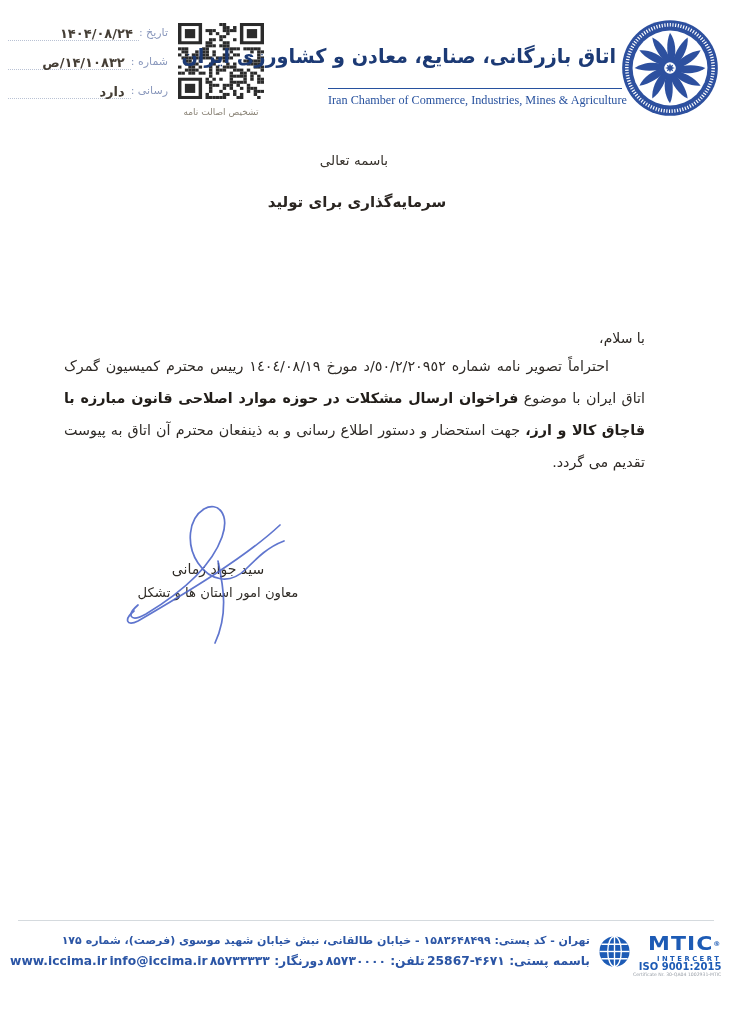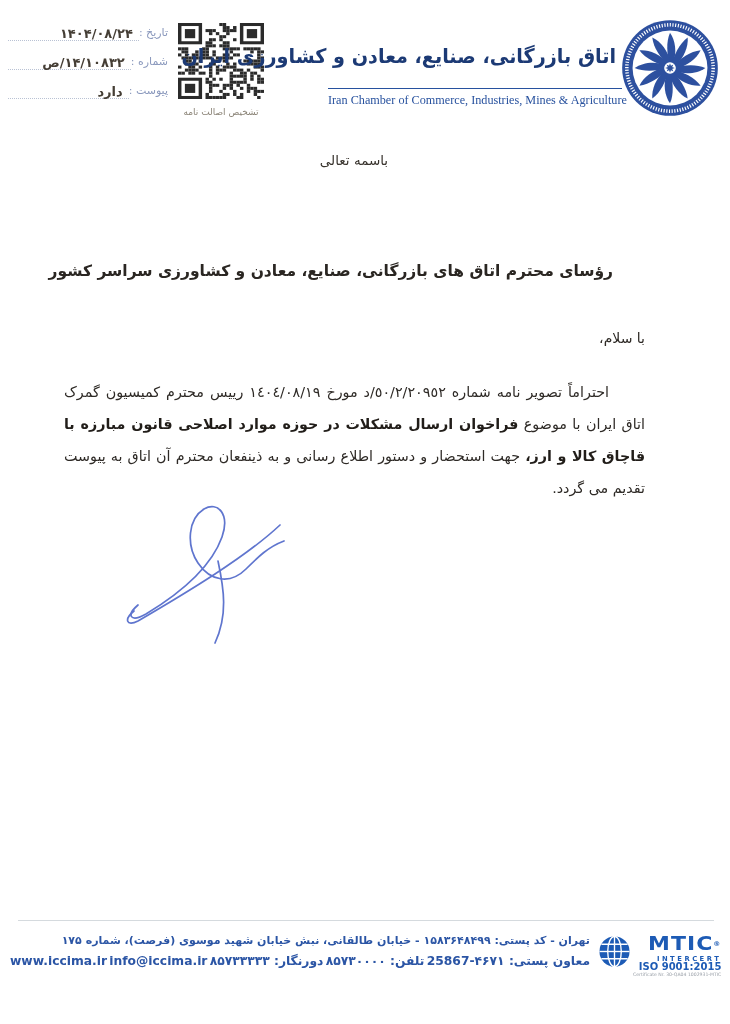--- a/index.html
+++ b/index.html
@@ -31,21 +31,21 @@
 
   
   .bismillah { position:absolute; top:152px; left:0; right:62px; text-align:center;
                direction:rtl; font-size:13.5px; color:#38332d;margin-left:40px; }
   .slogan { position:absolute; top:193px; left:0; right:16px; text-align:center;
             direction:rtl; font-size:15px; font-weight:bold; color:#2a2521; }
   .addressee { position:absolute; top:262px; right:117px; direction:rtl; white-space:nowrap;
                font-size:15.5px; font-weight:bold; color:#2a2622; }
   .salutation { position:absolute; top:330px; right:85px; direction:rtl; font-size:14px; color:#2e2a26;margin-left:32px; }
   .body-par { position:absolute; top:350px; right:85px; left:64px; direction:rtl;
-              text-align:justify; font-size:14.3px; line-height:32px; color:#2e2a26; text-indent:36px;margin-top:26px; }
+              text-align:justify; font-size:14.3px; line-height:32px; color:#2e2a26; text-indent:36px; }
   .body-par b { color:#211d19; }
 
   
   .sig-text { position:absolute; top:557px; left:122px; width:192px; text-align:center; direction:rtl; color:#2f2b26; }
   .sig-name { font-size:14px; line-height:24px; }
   .sig-title { font-size:13.2px; line-height:24px; white-space:nowrap; }
   .sig-ink { position:absolute; left:120px; top:497px; width:215px; height:150px; pointer-events:none; }
 
   
   .footer-sep { position:absolute; top:920px; left:18px; right:16px; border-top:1px solid #d5dade; }
@@ -76,21 +76,21 @@
         <span class="meta-value" dir="rtl">۱۴۰۴/۰۸/۲۴</span>
       </span>
     </div>
     <div class="meta-row">
       <span class="meta-label">شماره :</span>
       <span class="meta-line">
         <span class="meta-value" dir="rtl">۱۴/۱۰۸۳۲/ص</span>
       </span>
     </div>
     <div class="meta-row">
-      <span class="meta-label">پیوست :</span>
+      <span class="meta-label">رسانی :</span>
       <span class="meta-line">
         <span class="meta-value" dir="rtl">دارد</span>
       </span>
     </div>
   </div>
 
   <div class="qr-block">
     <svg viewBox="0 0 100 100" preserveAspectRatio="none">
         <g fill="#2b2b2b">
           <rect x="48" y="0" width="4" height="4"></rect>
@@ -347,37 +347,41 @@
         <path transform="rotate(90)" d="M0,-4.6 L1.2,-1.2 L0,0 L-1.2,-1.2 Z"></path>
         <path transform="rotate(135)" d="M0,-4.6 L1.2,-1.2 L0,0 L-1.2,-1.2 Z"></path>
         <path transform="rotate(180)" d="M0,-4.6 L1.2,-1.2 L0,0 L-1.2,-1.2 Z"></path>
         <path transform="rotate(225)" d="M0,-4.6 L1.2,-1.2 L0,0 L-1.2,-1.2 Z"></path>
         <path transform="rotate(270)" d="M0,-4.6 L1.2,-1.2 L0,0 L-1.2,-1.2 Z"></path>
         <path transform="rotate(315)" d="M0,-4.6 L1.2,-1.2 L0,0 L-1.2,-1.2 Z"></path>
       </g>
   </svg>
 
   <div class="bismillah">باسمه تعالی</div>
-  <div class="addressee">رؤسای محترم اتاق های بازرگانی، صنایع، معادن و کشاورزی سراسر کشور</div>
+  <div class="slogan">سرمایه‌گذاری برای تولید</div>
   <div class="salutation">با سلام،</div>
   <p class="body-par"><span>احتراماً تصویر نامه شماره ٥٠/٢/٢٠٩٥٢/د مورخ ١٤٠٤/٠٨/١٩ رییس محترم کمیسیون گمرک اتاق ایران با موضوع </span><b>فراخوان ارسال مشکلات در حوزه موارد اصلاحی قانون مبارزه با قاچاق کالا و ارز،</b><span> جهت استحضار و دستور اطلاع رسانی و به ذینفعان محترم آن اتاق به پیوست تقدیم می گردد.</span></p>
 
+  <div class="sig-text">
+    <div class="sig-name">سید جواد زمانی</div>
+    <div class="sig-title">معاون امور استان ها و تشکل</div>
+  </div>
   <svg class="sig-ink" viewBox="0 0 215 150">
     <g fill="none" stroke="#4a63c8" stroke-width="1.7" stroke-linecap="round" opacity="0.88">
       <path d="M18,108 C6,118 10,126 26,117 C64,94 92,68 102,40 C110,17 98,4 84,12 C68,22 66,48 78,66 C90,84 110,88 126,72 C138,60 148,50 164,44"></path>
       <path d="M160,28 C126,60 66,96 18,124 C6,130 4,122 14,114"></path>
       <path d="M98,64 C104,92 108,118 95,146"></path>
     </g>
   </svg>
 
   <div class="footer-sep"></div>
   <div class="footer-text">
     <div class="footer-address">تهران - کد پستی: ۱۵۸۳۶۴۸۴۹۹ - خیابان طالقانی، نبش خیابان شهید موسوی (فرصت)، شماره ۱۷۵</div>
     <div class="footer-contacts">
-      <span class="item"><span>معاون پستی:</span> <span dir="ltr">25867-۴۶۷۱</span></span>
+      <span class="item"><span>باسمه پستی:</span> <span dir="ltr">25867-۴۶۷۱</span></span>
       <span class="item"><span>تلفن:</span> <span>۸۵۷۳۰۰۰۰</span></span>
       <span class="item"><span>دورنگار:</span> <span>۸۵۷۳۳۳۳۳</span></span>
       <span class="item" dir="ltr">info@iccima.ir</span>
       <span class="item" dir="ltr">www.iccima.ir</span>
     </div>
   </div>
 
   <div class="mtic">
     <svg class="globe" viewBox="0 0 34 34">
       <circle cx="17" cy="17" r="15.5" fill="#1d5bb5"></circle>

